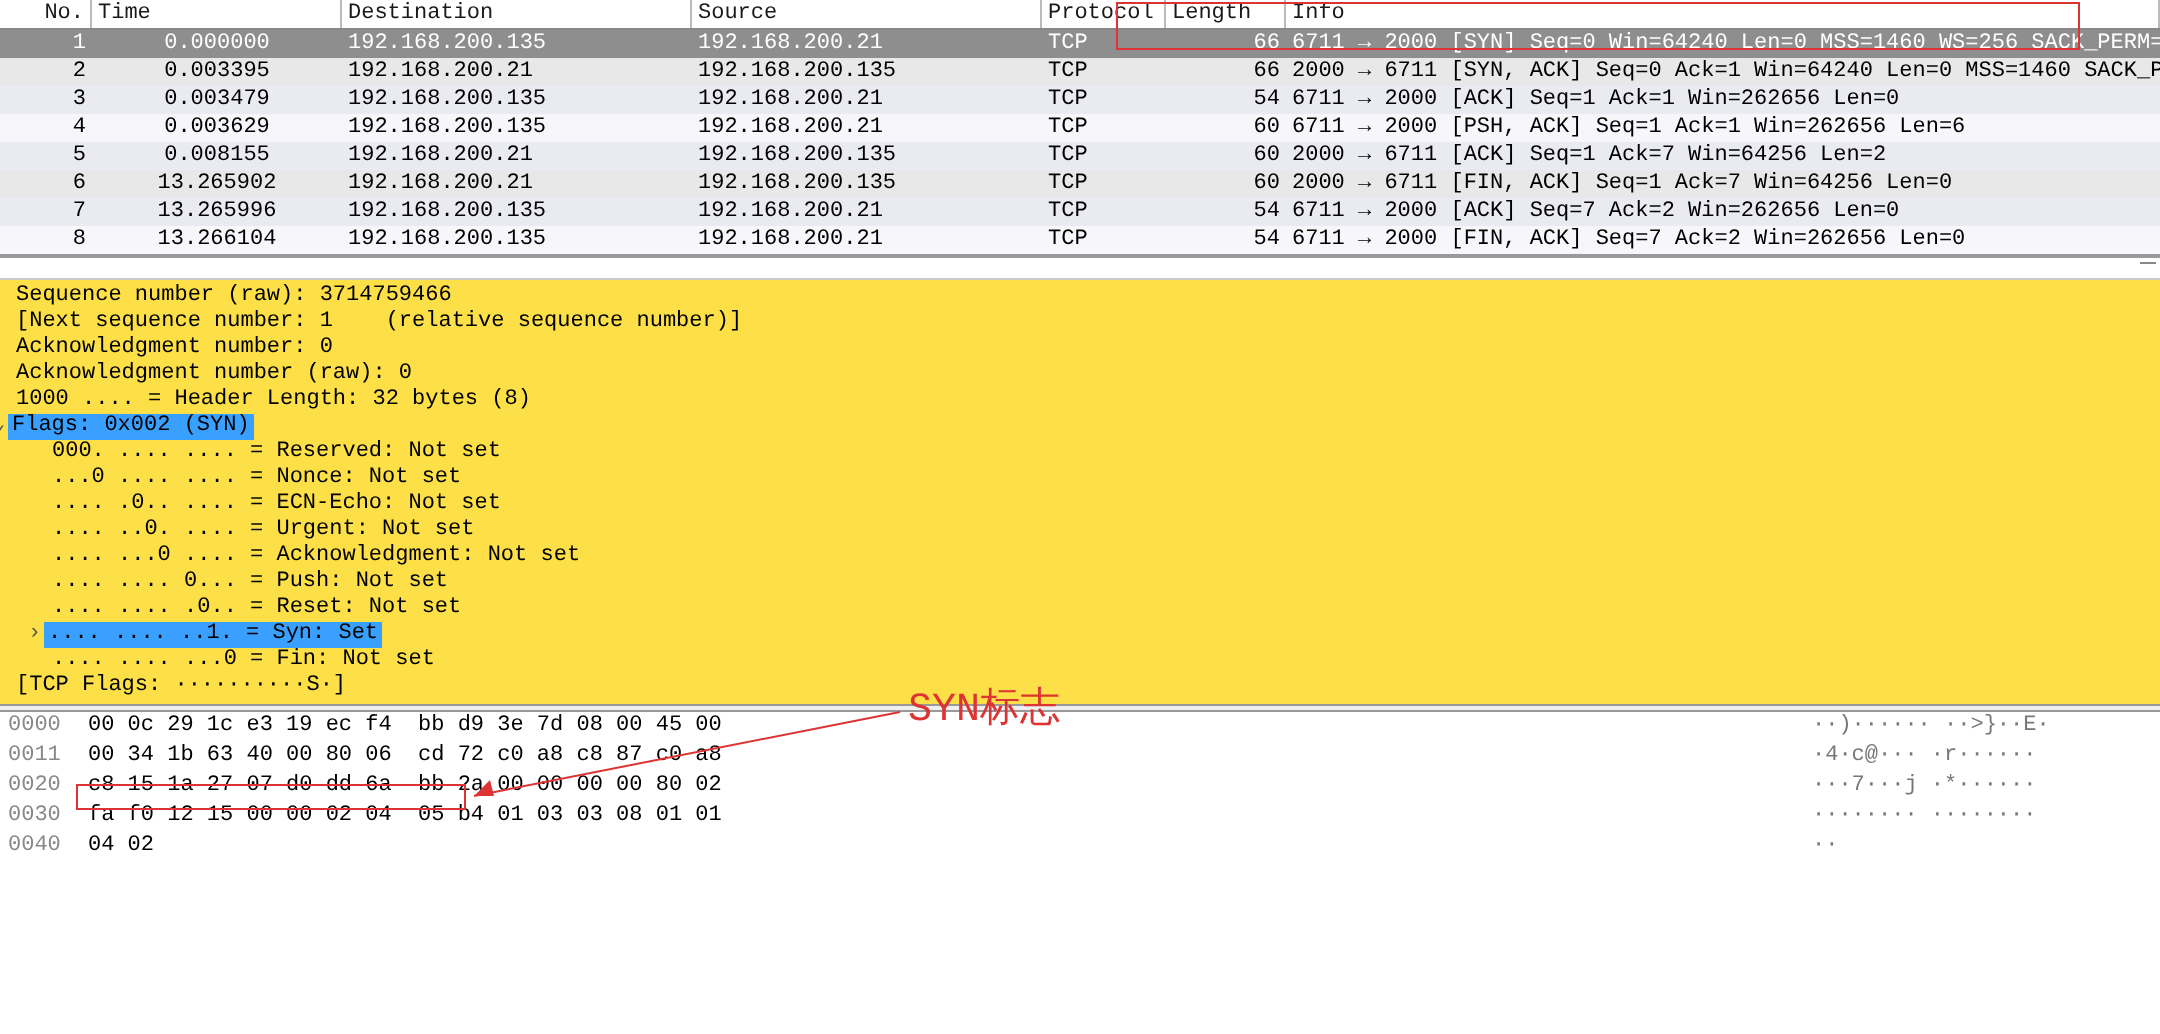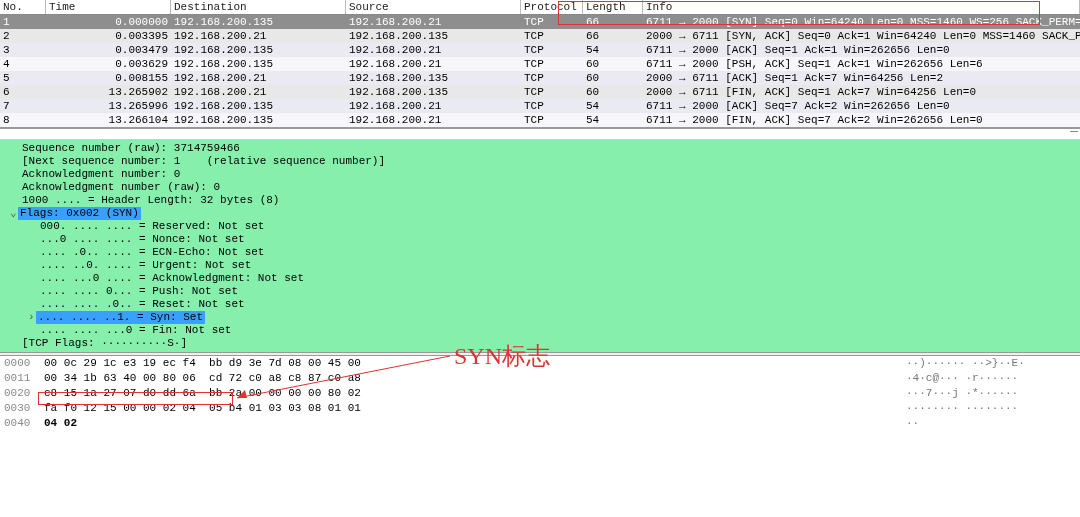--- a/index.html
+++ b/index.html
@@ -7,40 +7,40 @@
 .packet-list{border-bottom:1px solid #999}
 .cols{display:grid;grid-template-columns:46px 125px 175px 175px 62px 60px auto}
 .hdr{background:#fff;border-bottom:1px solid #888}
 .hdr .cell{padding:1px 3px 1px 3px;border-right:1px solid #bbb;color:#1a1a1a}
 .row{cursor:pointer}
 .row .cell{padding:1px 3px 1px 3px;white-space:nowrap;overflow:hidden}
 .row.bg0{background:#e8e8e8}
 .row.bg1{background:#eaeaf3}
 .row.bg2{background:#f6f6fb}
 .row.sel{background:#8e8e8e;color:#fff}
-.num{text-align:left;padding-right:6px}
-.time{text-align:right}
+.num{text-align:right;padding-right:6px}
+.time{text-align:center}
 .redbox1{position:absolute;border:1px solid #d33;pointer-events:none;left:558px;top:1px;width:482px;height:24px}
 .redbox2{position:absolute;border:1px solid #d33;pointer-events:none;left:38px;top:392px;width:195px;height:13px}
-.annot{position:absolute;left:454px;top:340px;color:#d33;font-size:24px;font-family:Liberation Serif, serif}
+.annot{position:absolute;left:454px;top:340px;color:#d33;font-size:20px;font-family:Liberation Mono, monospace}
 svg.arrow{position:absolute;left:225px;top:348px;pointer-events:none}
 .wrap{position:relative}
 .divider1{height:12px;background:#fff;border-top:1px solid #999;border-bottom:1px solid #ccc;position:relative}
 .divider1::after{content:"";position:absolute;right:2px;top:2px;width:8px;height:6px;border-top:1px solid #888}
-.details{padding:2px 0 2px 22px;line-height:13px;background:#86efac}
+.details{padding:2px 0 2px 8px;line-height:13px;background:#fde047}
 .details .line{white-space:pre}
 .details .hl{background:#3aa0ff;color:#000}
 .details .hl2{background:#3aa0ff;color:#000}
 .details .caret{display:inline-block;width:8px;color:#555}
 .divider2{height:4px;border-top:1px solid #999;border-bottom:1px solid #999;background:#efefef}
 .hex{display:grid;grid-template-columns:40px auto 170px;padding:1px 4px;line-height:13px;background:#fff}
 .hex .off{color:#888}
 .hex .b{white-space:pre}
 .hex .a{white-space:pre;color:#777}
-.hex .bold{font-weight:bold}
+.hex .bold{font-weight:normal}
 </style>
 </head>
 <body>
 <div class="wrap">
 
 <div class="packet-list">
   <div class="cols hdr">
     <div class="cell num">No.</div>
     <div class="cell">Time</div>
     <div class="cell">Destination</div>

